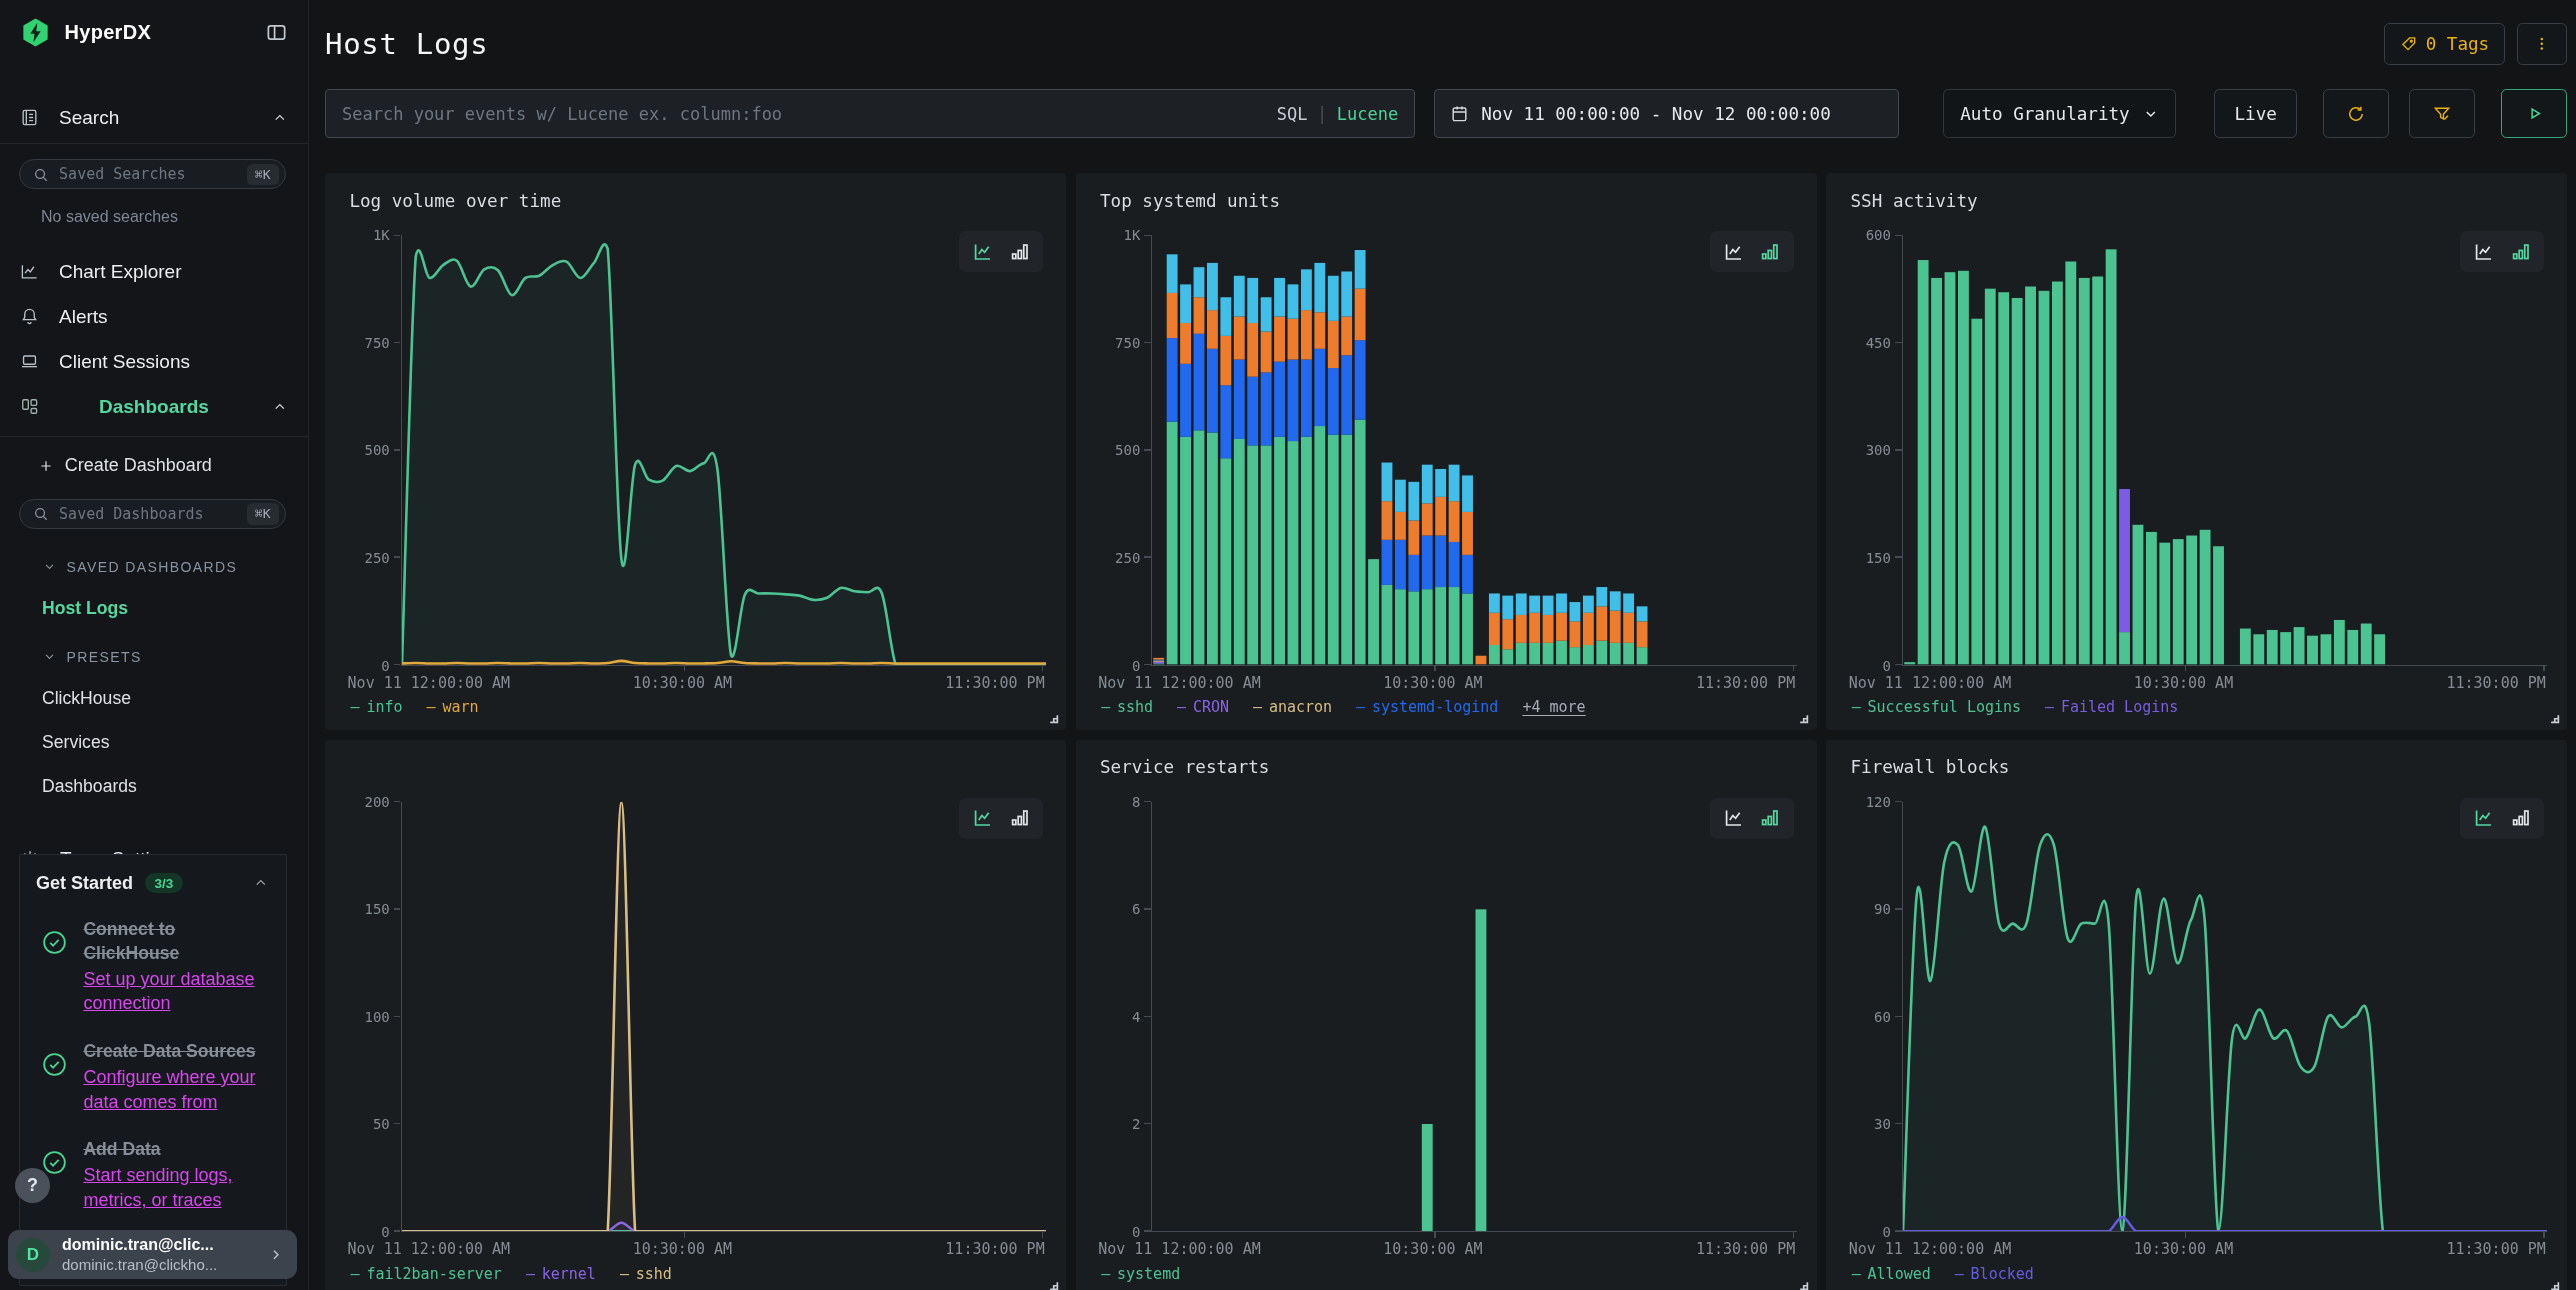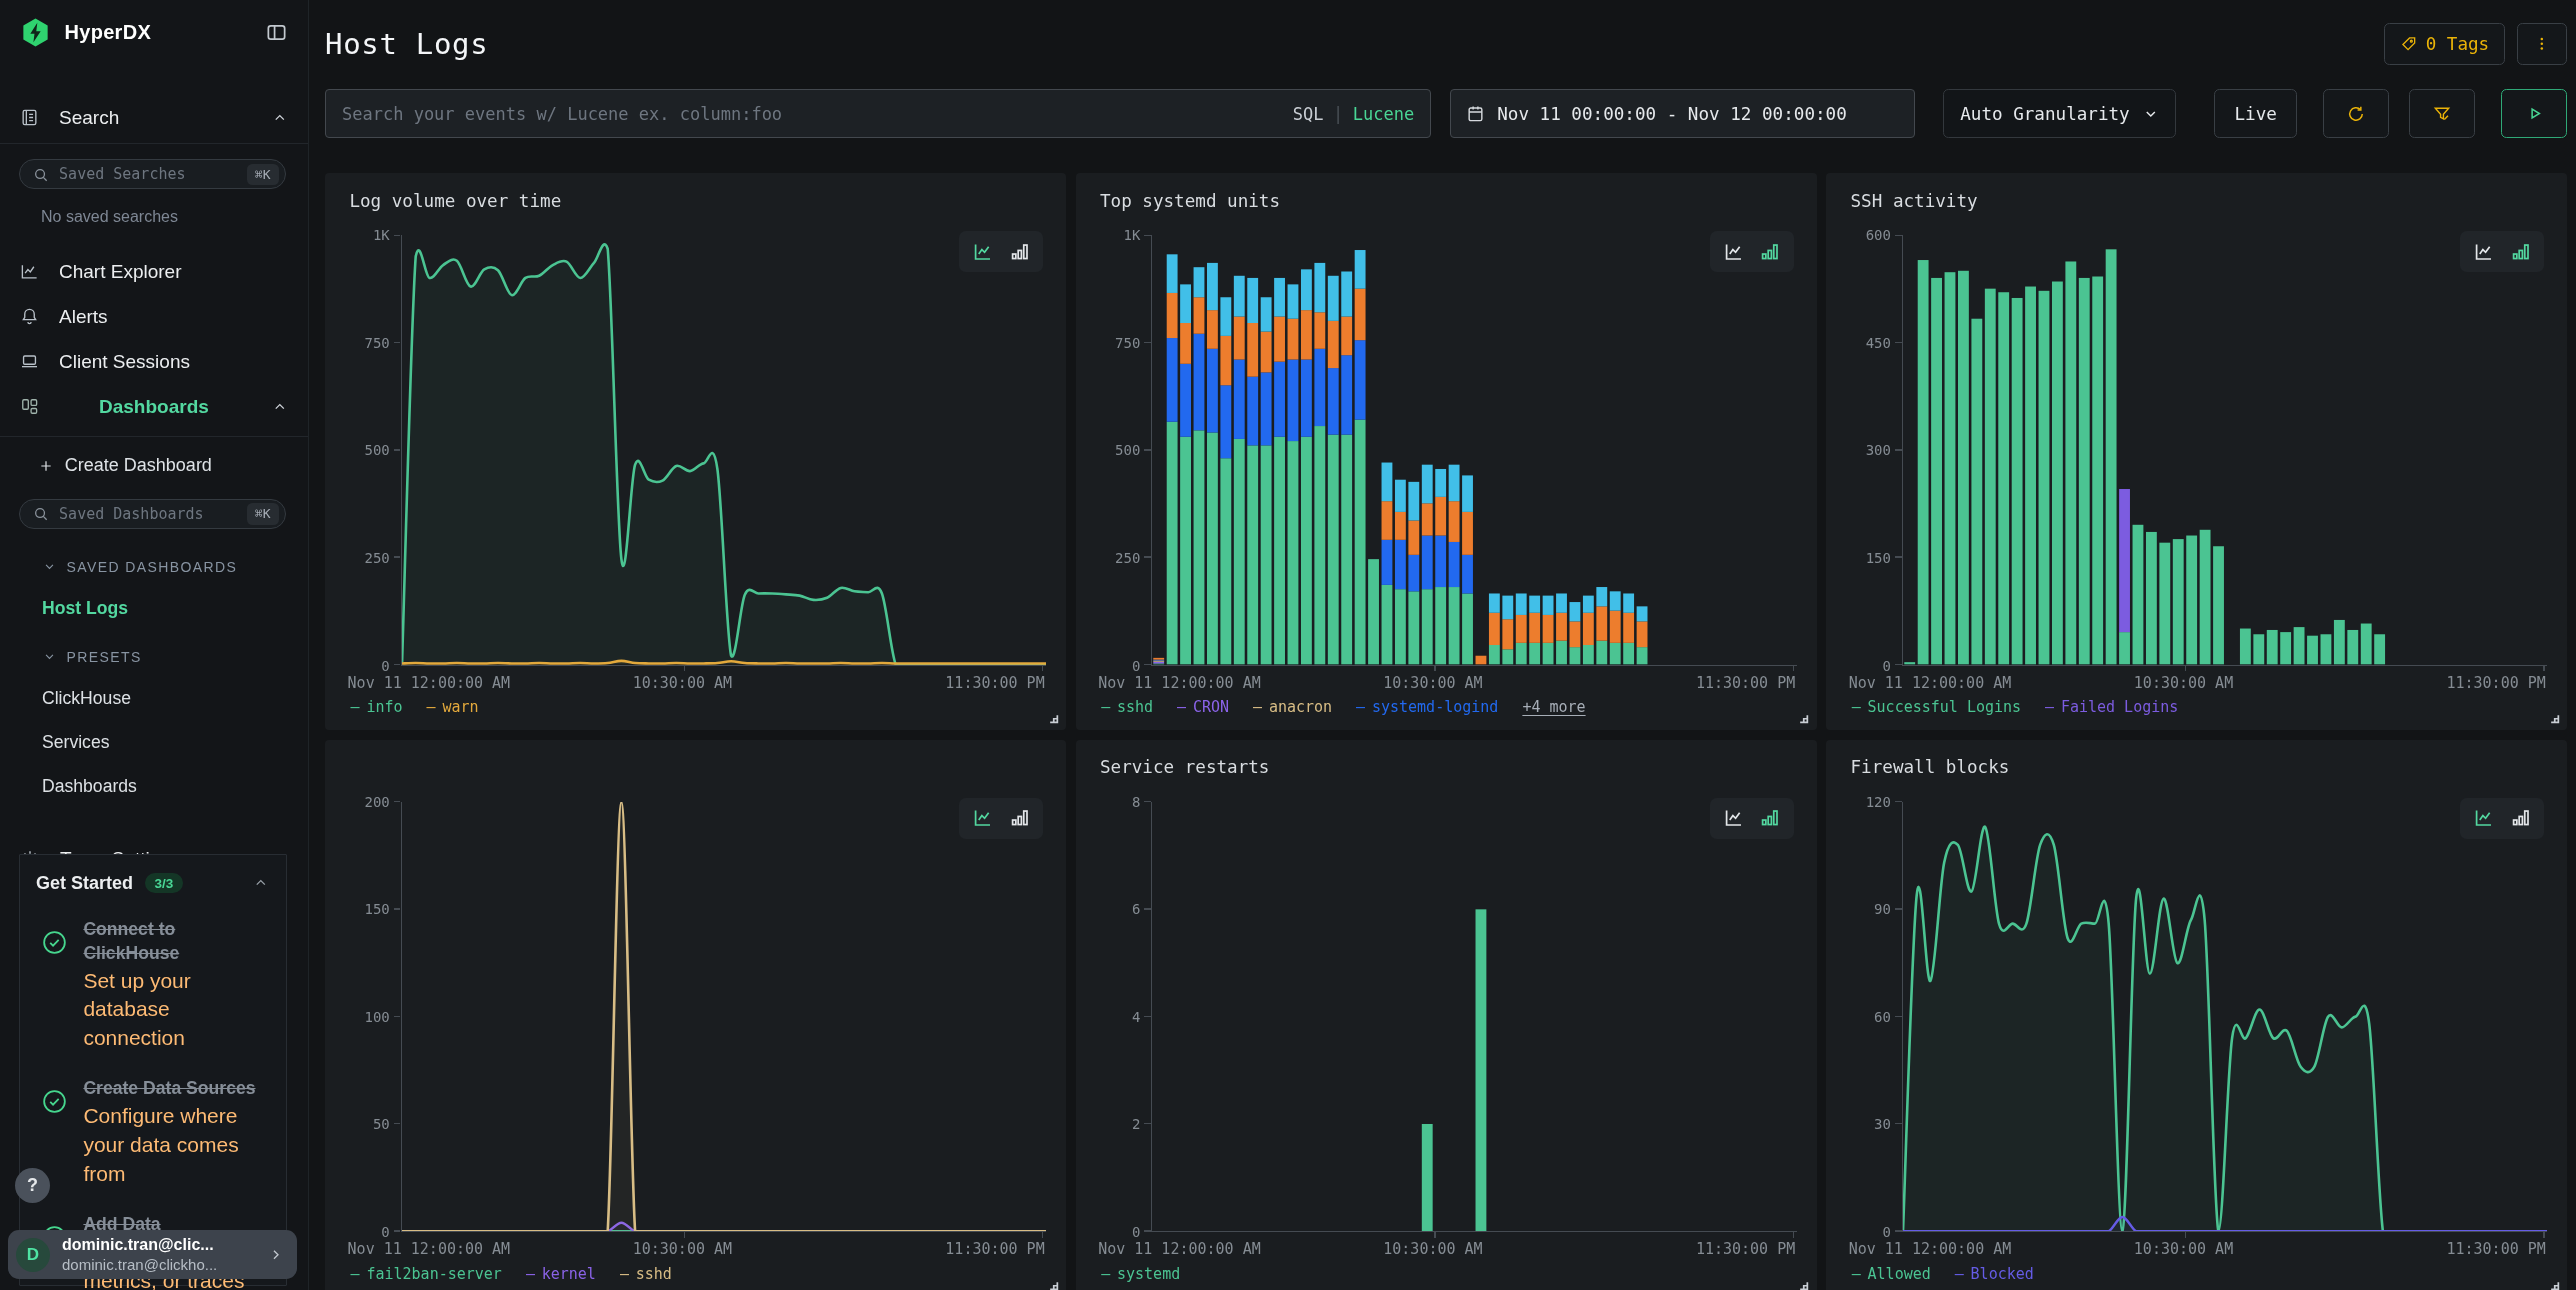--- a/index.html
+++ b/index.html
@@ -45,21 +45,21 @@
   .gs-card { position:absolute; left:19px; top:854px; width:268px; height:432px; background:#15181c;
     border:0.7px solid #282d33; border-radius:1px; padding:17.6px 16px; }
   .gs-head { display:flex; align-items:center; }
   .gs-title { font-size:18px; font-weight:bold; color:#eceef0; }
   .gs-badge { margin-left:12px; background:#143626; color:#49d695; border-radius:676px;
     font-size:13.5px; font-weight:bold; padding:2.7px 9.5px; }
   .gs-head .chev { margin-left:auto; }
   .gs-item { display:flex; margin-top:23px; }
   .gs-check { flex:0 0 27px; margin:12px 15px 0 5.4px; color:#46d68e; }
   .gs-item-title { font-size:17.6px; font-weight:600; color:#868e98; text-decoration:line-through; line-height:1.38; }
-  .gs-item-desc { font-size:21px; color:#fdba74; line-height:1.38; margin-top:1.4px; }
+  .gs-item-desc { font-size:18px; color:#d946ef; line-height:1.38; margin-top:1.4px;text-decoration:underline; }
   .help-fab { position:absolute; left:15px; top:1168px; width:35px; height:35px; border-radius:50%;
     background:#4a515b; color:#e4e7ea; font-size:18px; font-weight:bold; border:none; cursor:pointer; z-index:12; }
   .user-chip { position:absolute; left:8px; right:11.5px; top:1230px; height:49px; background:#3d434c;
     border-radius:10.8px; display:flex; align-items:center; padding:0 12px 0 8px; cursor:pointer; z-index:11; }
   .avatar { width:34px; height:34px; border-radius:50%; background:#27493c; color:#4fe3a3;
     font-size:17px; font-weight:bold; display:flex; align-items:center; justify-content:center; }
   .user-texts { margin-left:12px; flex:1; overflow:hidden; }
   .user-name { font-size:16px; font-weight:bold; color:#fff; }
   .user-email { font-size:15px; color:#b7bec6; margin-top:2px; }
 
@@ -76,21 +76,21 @@
   .hdr-row2 { display:flex; align-items:center; margin-top:26px; height:49px; }
   .search-box { flex:1; display:flex; align-items:center; height:49px; background:#1d2125;
     border:0.7px solid #43484e; border-radius:4px; padding:1px 16px; cursor:text; }
   .search-ph { flex:1; font-size:17px; color:#6e7680; }
   .lang-sql { font-size:17px; color:#c9ced4; cursor:pointer; }
   .lang-sep { font-size:17px; color:#4a5056; margin:0 9.5px; }
   .lang-lucene { font-size:17px; color:#49d695; cursor:pointer; }
   .date-box { display:flex; align-items:center; height:49px; width:465px; margin-left:19px;
     background:#1d2125; border:0.7px solid #43484e; border-radius:4px; padding:0 15px; gap:12px; cursor:pointer; }
   .date-text { font-size:17.6px; color:#e6e9ec; }
-  .gran-btn { height:49px; width:233px; margin-left:28px; justify-content:space-between; padding:0 16px;
+  .gran-btn { height:49px; width:233px; margin-left:44px; justify-content:space-between; padding:0 16px;
     background:#121518; border-color:#33383d; color:#e6e9ec; }
   .live-btn { height:49px; width:83px; margin-left:38px; color:#e6e9ec; }
   .sq-btn { height:49px; width:66px; }
   .refresh-btn { margin-left:26px; }
   .filter-btn { margin-left:20px; }
   .play-btn { margin-left:26px; border-color:#2fa977; color:#49d695; }
 
   
   .grid { margin-top:35px; display:grid; grid-template-columns:1fr 1fr 1fr; grid-auto-rows:557px; gap:9.5px; }
   .card { position:relative; background:#1a1d20; border-radius:4px; padding:17.6px 20px 9.5px 17.6px;

